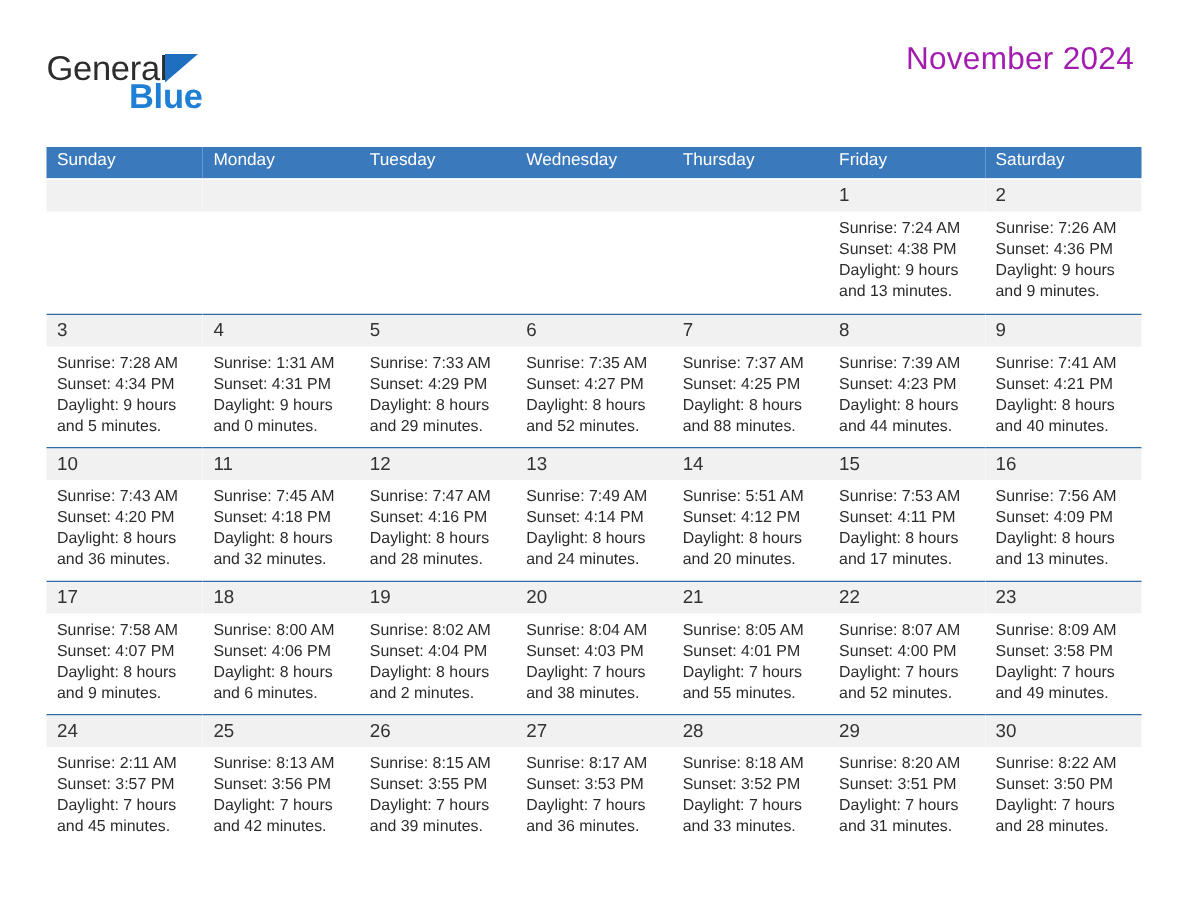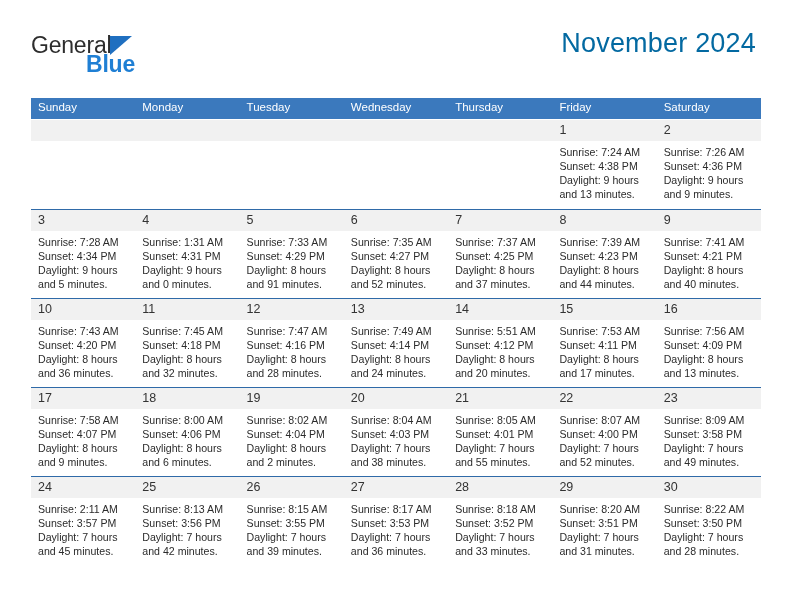--- a/index.html
+++ b/index.html
@@ -42,23 +42,23 @@
   .logo-blue {
     font-size: 23px;
     color: #1f7fd4;
     margin-left: 55px;
     margin-top: -4px;
     letter-spacing: -0.2px;
     font-weight: bold;
   }
   .title-block { text-align: right; }
   .cal-title {
-    font-size: 27px;
+    font-size: 21px;
     font-weight: normal;
-    color: #0369a1;
+    color: #a21caf;
     letter-spacing: 0.2px;
   }
   .cal-sub {
     font-size: 14.5px;
     color: #1a1a1a;
     margin-top: 12px;
   }
   
   .cal {
     margin: 0 31px;
@@ -216,21 +216,21 @@
               </div>
             </div>
           </td>
           <td>
             <div class="cell-inner">
               <div class="daynum">5</div>
               <div class="lines">
                 <div>Sunrise: 7:33 AM</div>
                 <div>Sunset: 4:29 PM</div>
                 <div>Daylight: 8 hours</div>
-                <div>and 91 minutes.</div>
+                <div>and 29 minutes.</div>
               </div>
             </div>
           </td>
           <td>
             <div class="cell-inner">
               <div class="daynum">6</div>
               <div class="lines">
                 <div>Sunrise: 7:35 AM</div>
                 <div>Sunset: 4:27 PM</div>
                 <div>Daylight: 8 hours</div>
@@ -238,21 +238,21 @@
               </div>
             </div>
           </td>
           <td>
             <div class="cell-inner">
               <div class="daynum">7</div>
               <div class="lines">
                 <div>Sunrise: 7:37 AM</div>
                 <div>Sunset: 4:25 PM</div>
                 <div>Daylight: 8 hours</div>
-                <div>and 37 minutes.</div>
+                <div>and 88 minutes.</div>
               </div>
             </div>
           </td>
           <td>
             <div class="cell-inner">
               <div class="daynum">8</div>
               <div class="lines">
                 <div>Sunrise: 7:39 AM</div>
                 <div>Sunset: 4:23 PM</div>
                 <div>Daylight: 8 hours</div>

